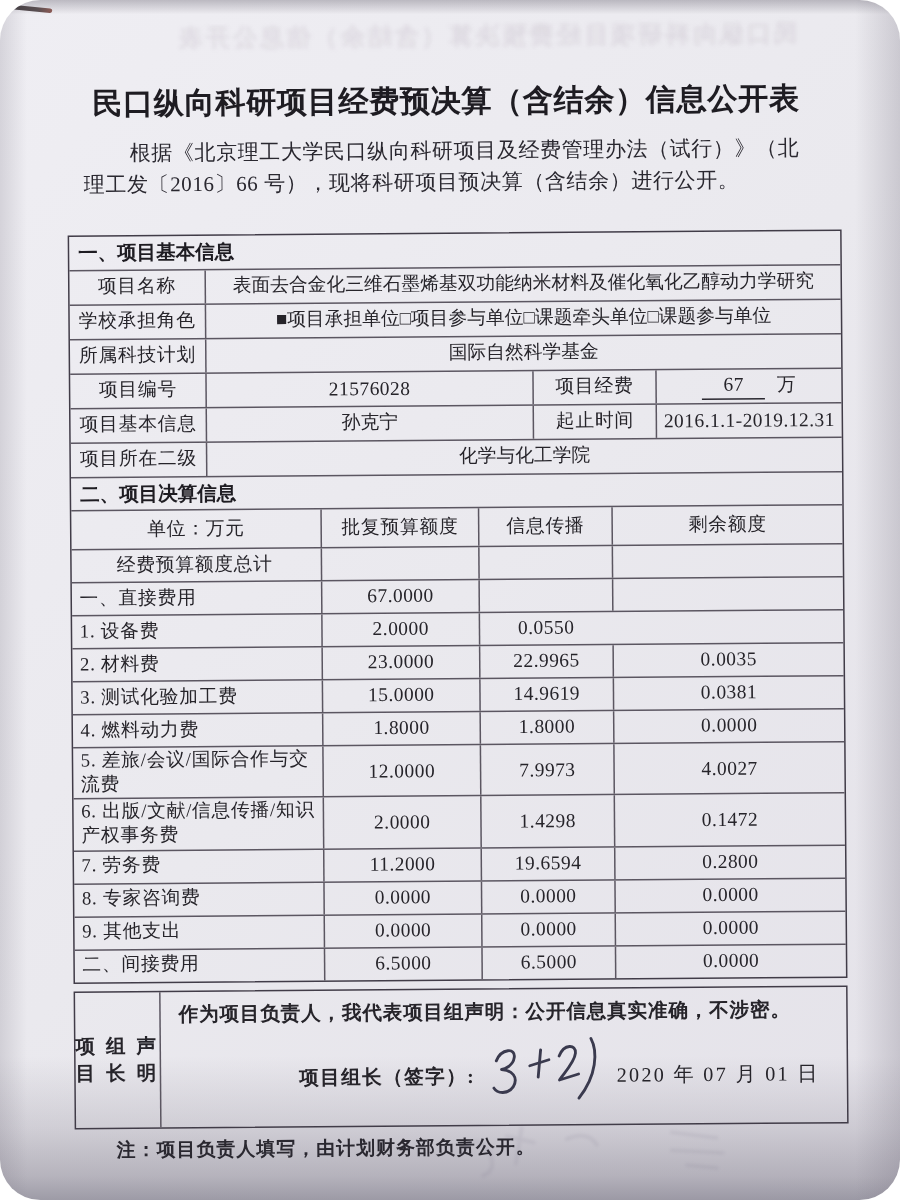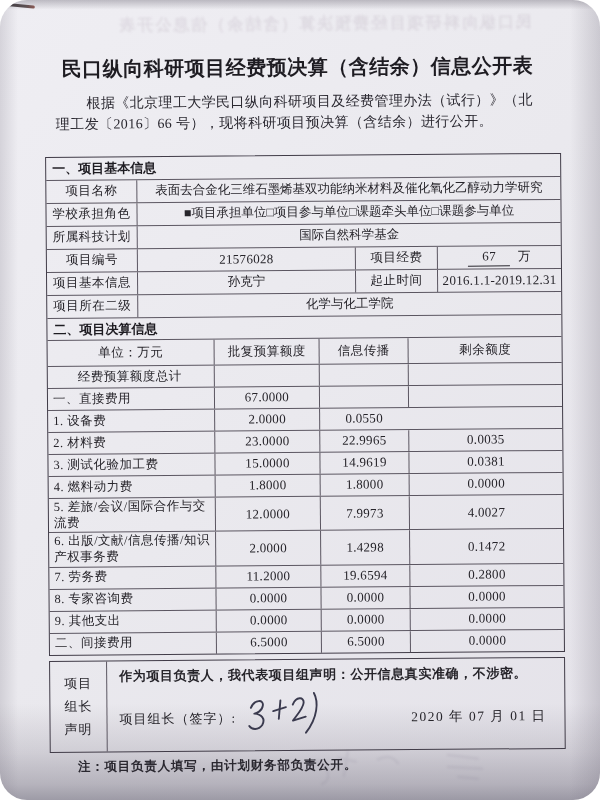--- a/index.html
+++ b/index.html
@@ -57,26 +57,26 @@
   .brow .cell.lab{justify-content:flex-start;text-align:left;padding-left:5px;}
   .brow .cell.lab.indent{padding-left:30px;}
   .num{font-size:13px;letter-spacing:0.3px;}
   .underlined{border-bottom:1px solid #2a2830;padding:0 14px;}
   .funds-unit{margin-left:8px;}
 
   
   .decl{position:absolute;top:659px;left:47px;width:516px;height:92px;
     border:1.5px solid #413c48;box-sizing:border-box;
     display:grid;grid-template-columns:57px 1fr;font-size:13px;}
-  .decl-side{border-right:1px solid #5b5661;display:flex;flex-direction:column;
-    align-items:center;justify-content:center;gap:5px;font-weight:400;letter-spacing:1px;}
+  .decl-side{border-right:1px solid #5b5661;display:flex;
+    align-items:center;justify-content:center;gap:5px;font-weight:700;letter-spacing:1px;}
   .decl-main{display:flex;flex-direction:column;padding:6px 10px 10px 12px;box-sizing:border-box;}
   .decl-statement{font-weight:600;letter-spacing:0.6px;}
   .sign-row{display:flex;align-items:center;margin-top:16px;}
-  .sign-label{font-weight:400;letter-spacing:1px;}
+  .sign-label{margin-left:80px;font-weight:700;letter-spacing:1px;}
   .signature{margin-left:6px;margin-top:-8px;}
   .date-text{margin-left:auto;margin-right:8px;font-size:13.5px;letter-spacing:1.5px;}
 
   .footnote{position:absolute;top:757px;left:75px;margin:0;
     font-size:12.5px;font-weight:600;letter-spacing:0.8px;color:#2a2830;}
 </style>
 </head>
 <body>
 
 <div class="photo">

